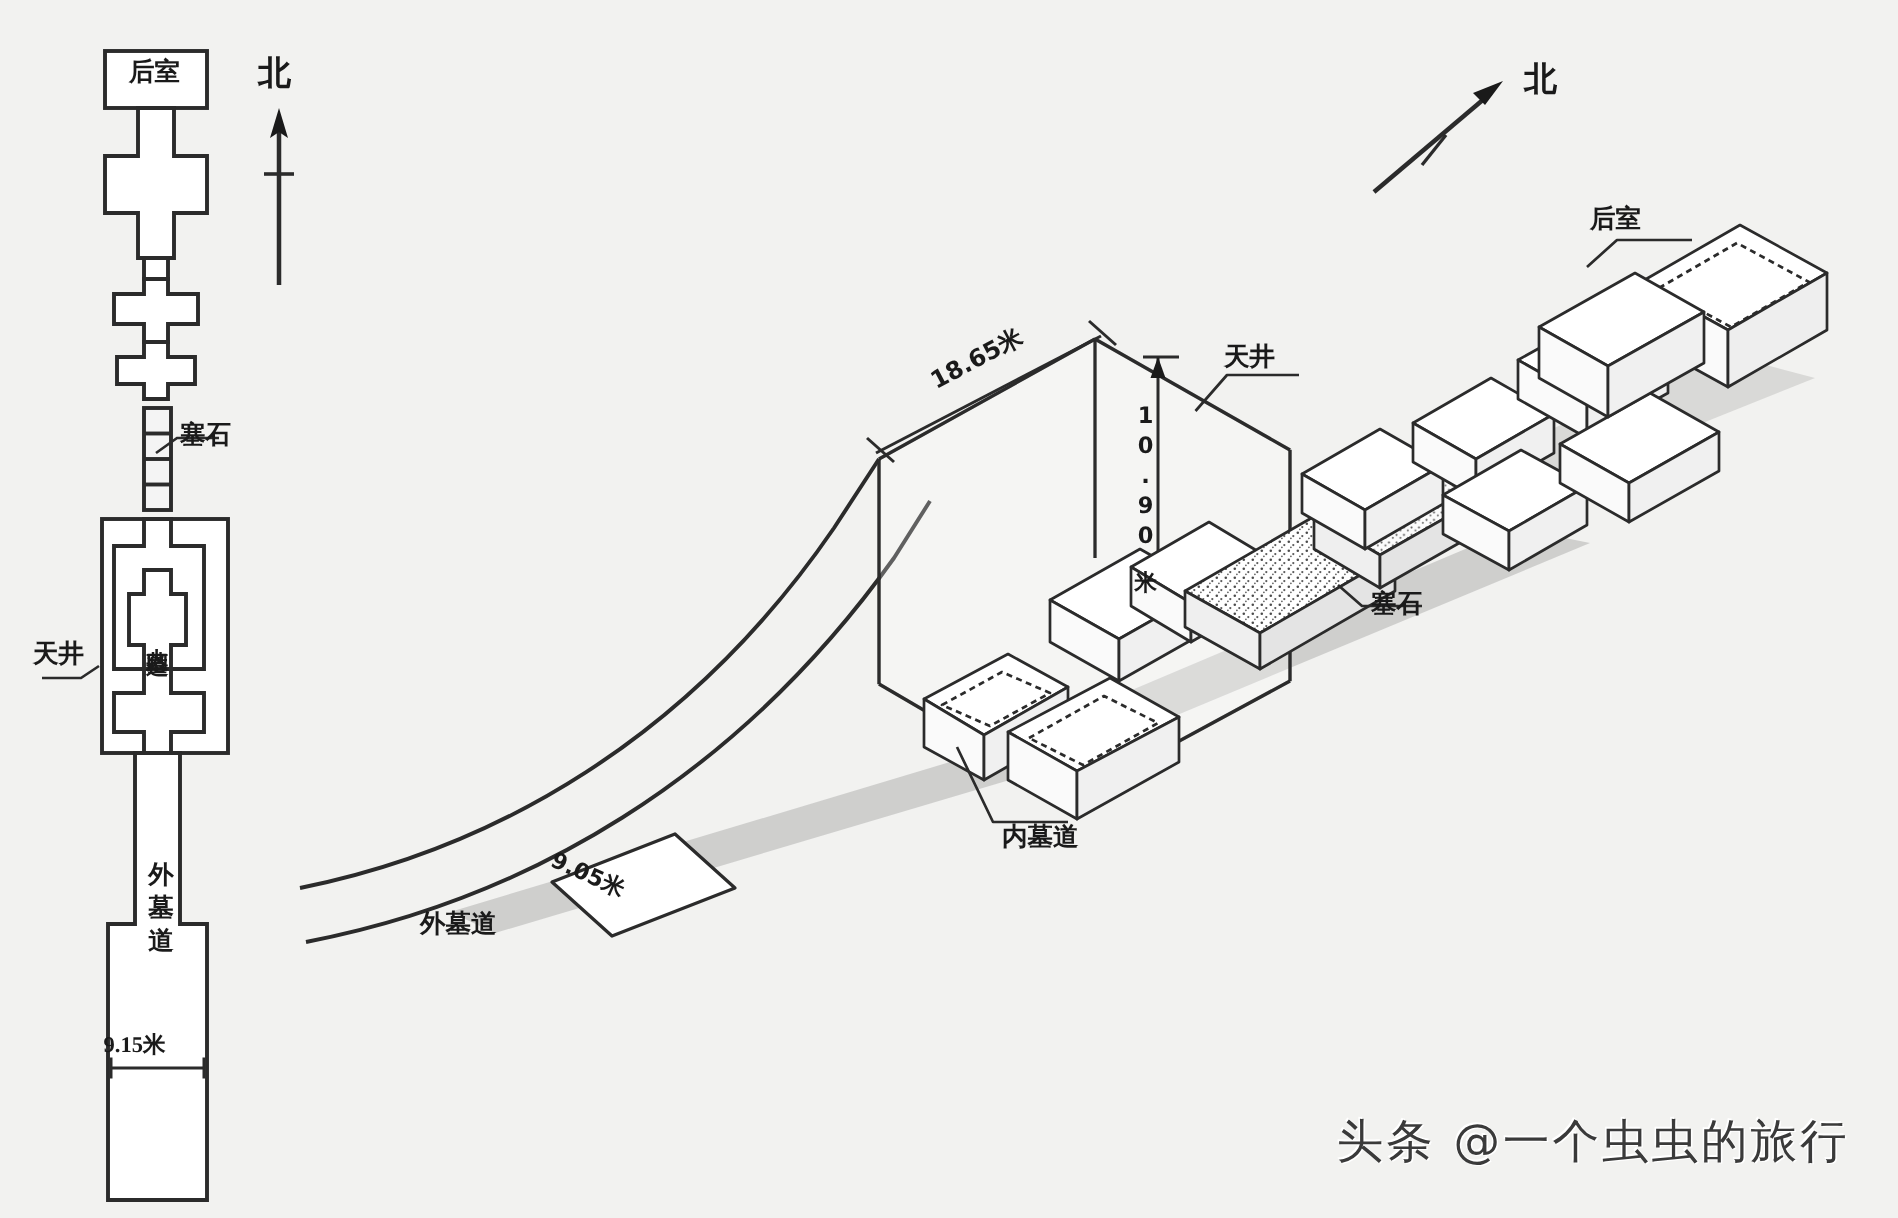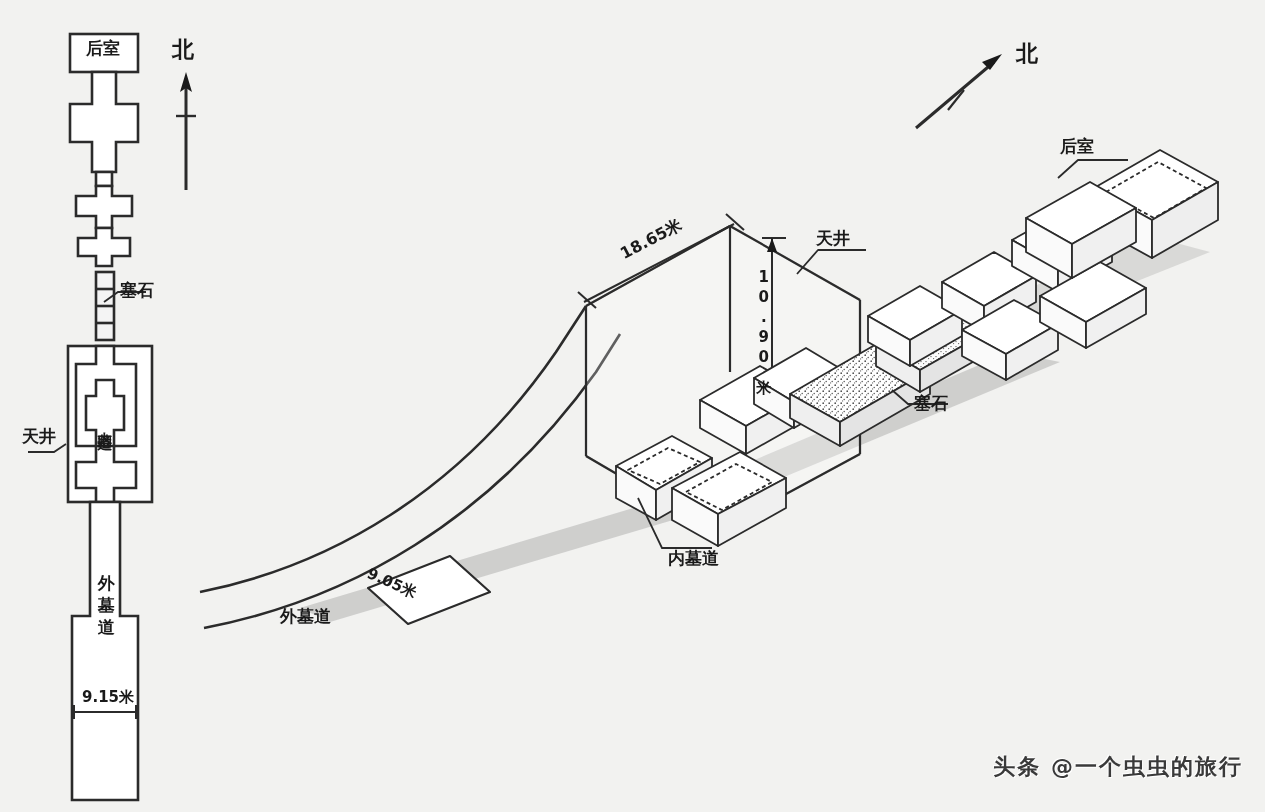--- a/index.html
+++ b/index.html
@@ -20,23 +20,23 @@
     line-height:1.05;
     font-weight:700;
   }
   .lbl-v{
     writing-mode:vertical-rl;
     text-orientation:upright;
     letter-spacing:2px;
   }
   .watermark{
     position:absolute;
-    right:22px;bottom:30px;
-    font-size:22px;
-    font-weight:700;
+    right:32px;bottom:30px;
+    font-size:31px;
+    font-weight:400;
     color:#3a3a3a;
     letter-spacing:2px;
     text-shadow:1px 1px 0 #ffffff, -1px -1px 0 #ffffff;
     font-family:"DejaVu Sans","Liberation Sans",sans-serif;
   }
 </style>
 </head>
 <body>
 
 <div id="root">
@@ -211,21 +211,21 @@
   <div class="lbl" style="left:172px;top:38px;font-size:22px;">北</div>
 
   <div class="lbl" style="left:120px;top:282px;font-size:17px;">塞石</div>
 
   <div class="lbl" style="left:22px;top:428px;font-size:17px;">天井</div>
 
   <div class="lbl lbl-v" style="left:96px;top:420px;font-size:15px;">内墓道</div>
 
   <div class="lbl lbl-v" style="left:97px;top:560px;font-size:17px;letter-spacing:22px;">外墓道</div>
 
-  <div class="lbl" style="left:82px;top:690px;font-size:15px;">9.15米</div>
+  <div class="lbl" style="left:69px;top:690px;font-size:15px;font-family:Liberation Serif, serif;">9.15米</div>
 
   <div class="lbl" style="left:1016px;top:42px;font-size:22px;">北</div>
 
   <div class="lbl" style="left:1060px;top:138px;font-size:17px;">后室</div>
 
   <div class="lbl" style="left:816px;top:230px;font-size:17px;">天井</div>
 
   <div class="lbl" style="left:914px;top:395px;font-size:17px;">塞石</div>
 
   <div class="lbl" style="left:668px;top:550px;font-size:17px;">内墓道</div>

